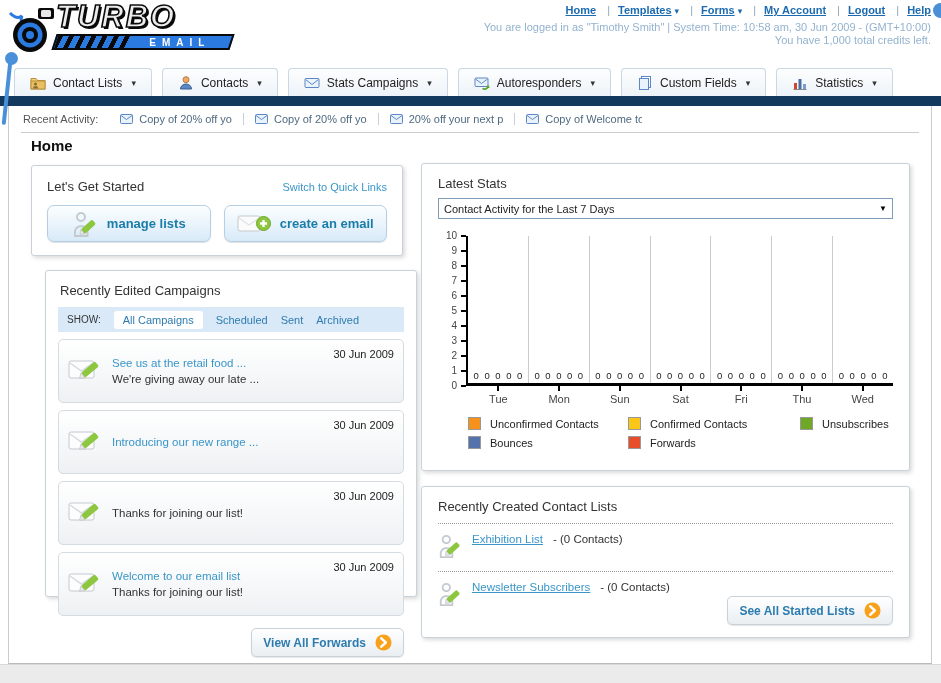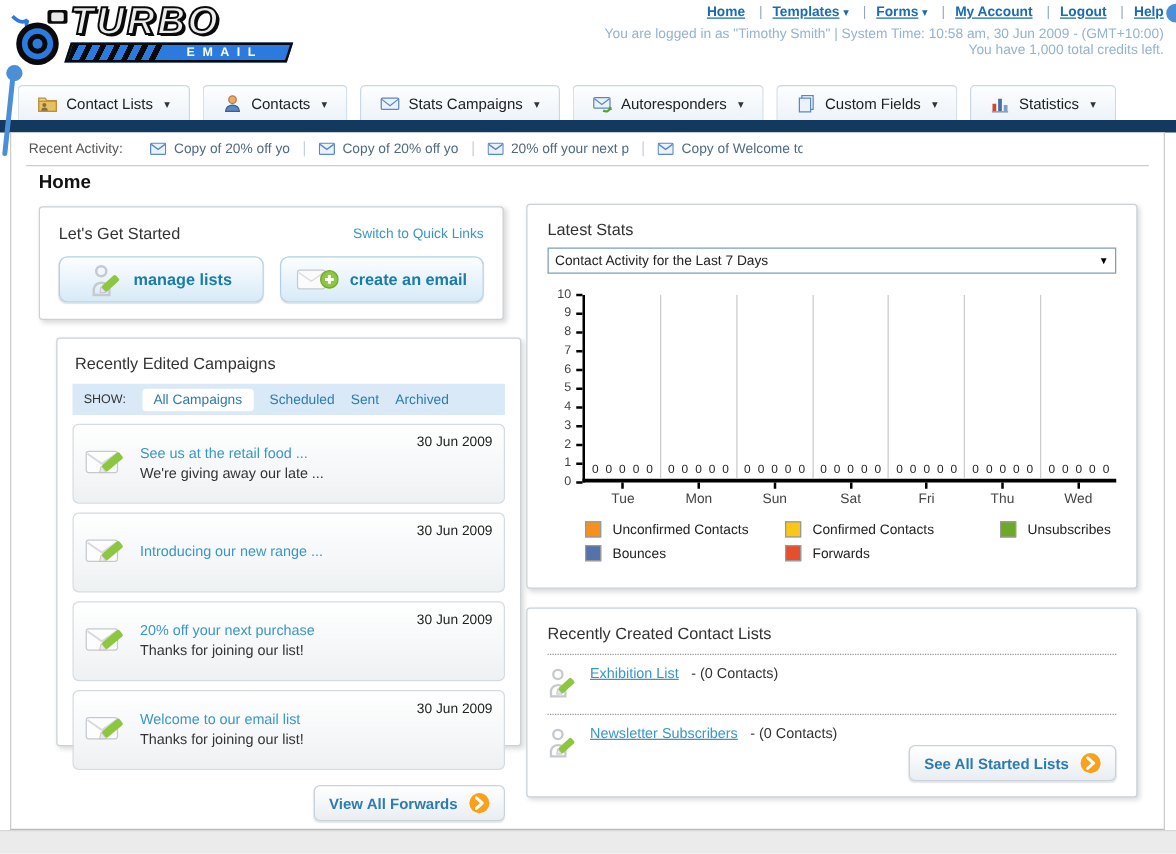--- a/index.html
+++ b/index.html
@@ -318,21 +318,20 @@
       <div class="camp-card">
         <svg width="36" height="30" viewBox="0 0 36 30">
             <rect x="1" y="5" width="25" height="17" rx="2" fill="#fdfdfd" stroke="#c4cad0"></rect>
             <path d="M2 7 L13.5 15 L25 7" fill="none" stroke="#d5dadf" stroke-width="1.5"></path>
             <g transform="rotate(-40 21 14)">
               <rect x="13" y="11" width="18" height="6.5" rx="1.5" fill="#8dc63f"></rect>
               <path d="M13 11 L8.5 14.2 L13 17.5 Z" fill="#e8e8e8" stroke="#bbb" stroke-width="0.6"></path>
             </g>
           </svg>
         <div class="cc-text">
-            <div class="cc-title">20% off your next purchase</div>
             <div class="cc-sub">Thanks for joining our list!</div>
           </div>
         <div class="cc-date">30 Jun 2009</div>
       </div>
       <div class="camp-card">
         <svg width="36" height="30" viewBox="0 0 36 30">
             <rect x="1" y="5" width="25" height="17" rx="2" fill="#fdfdfd" stroke="#c4cad0"></rect>
             <path d="M2 7 L13.5 15 L25 7" fill="none" stroke="#d5dadf" stroke-width="1.5"></path>
             <g transform="rotate(-40 21 14)">
               <rect x="13" y="11" width="18" height="6.5" rx="1.5" fill="#8dc63f"></rect>

